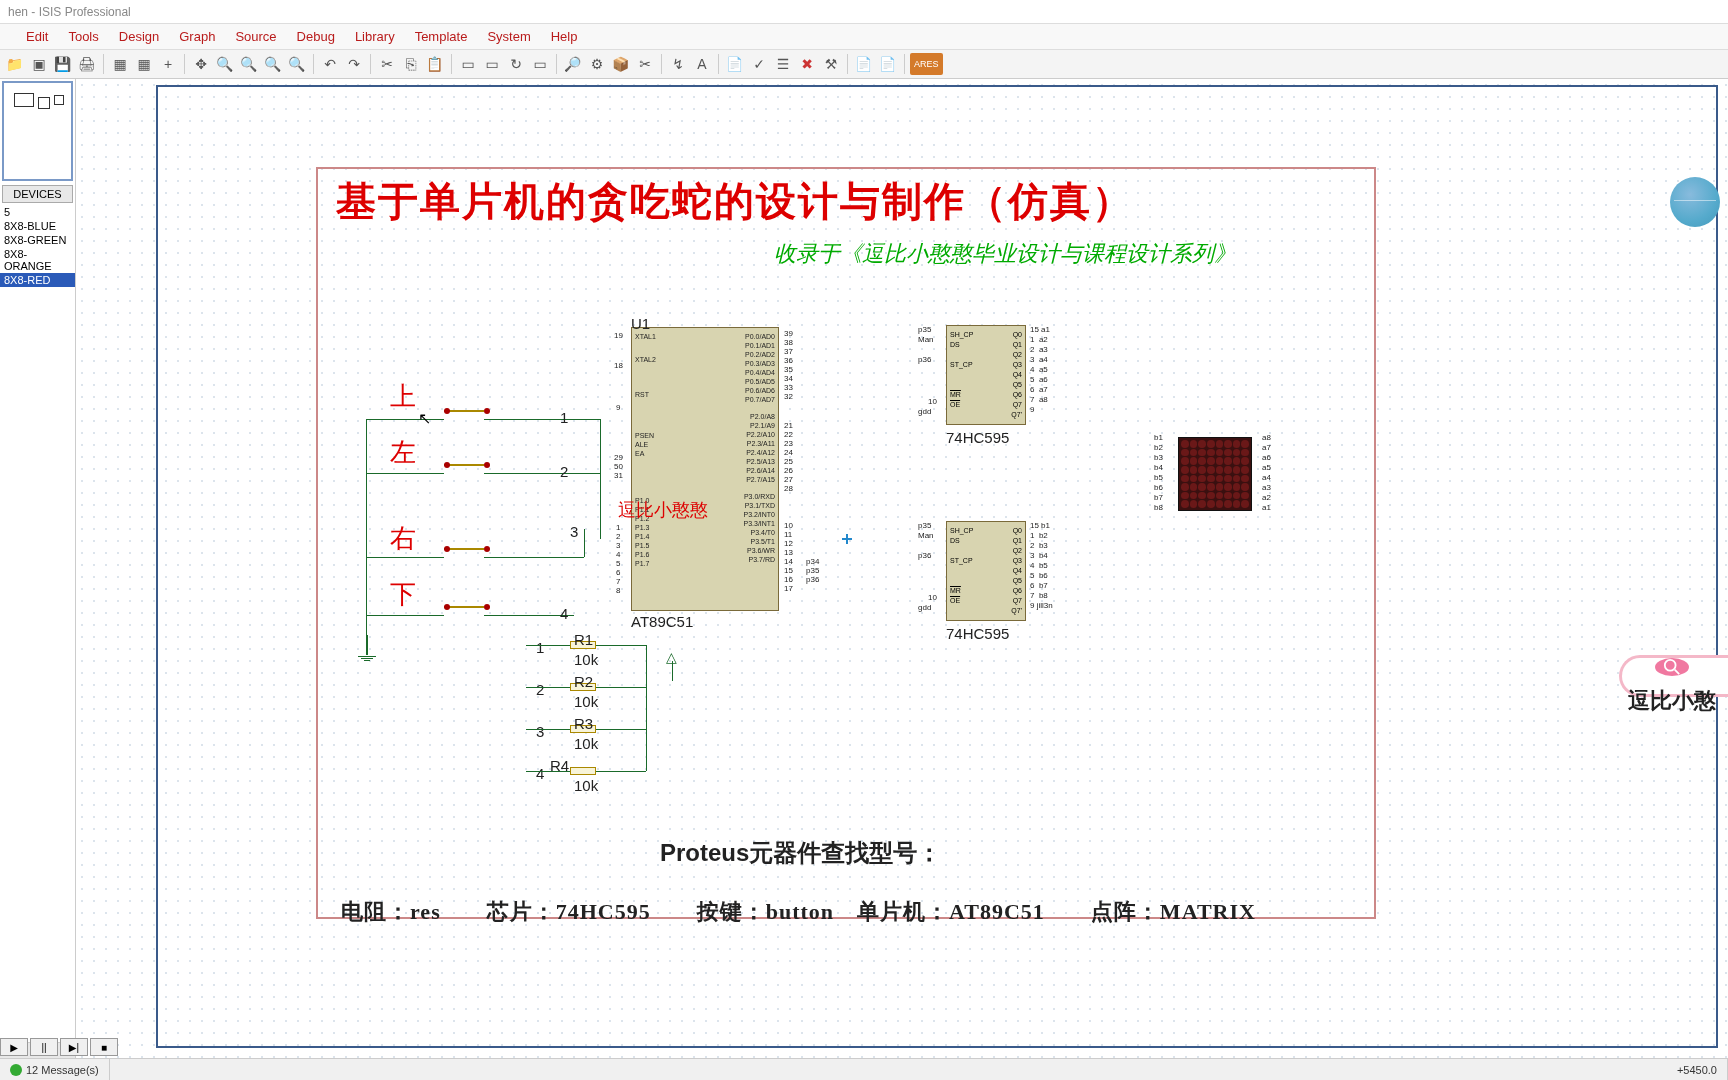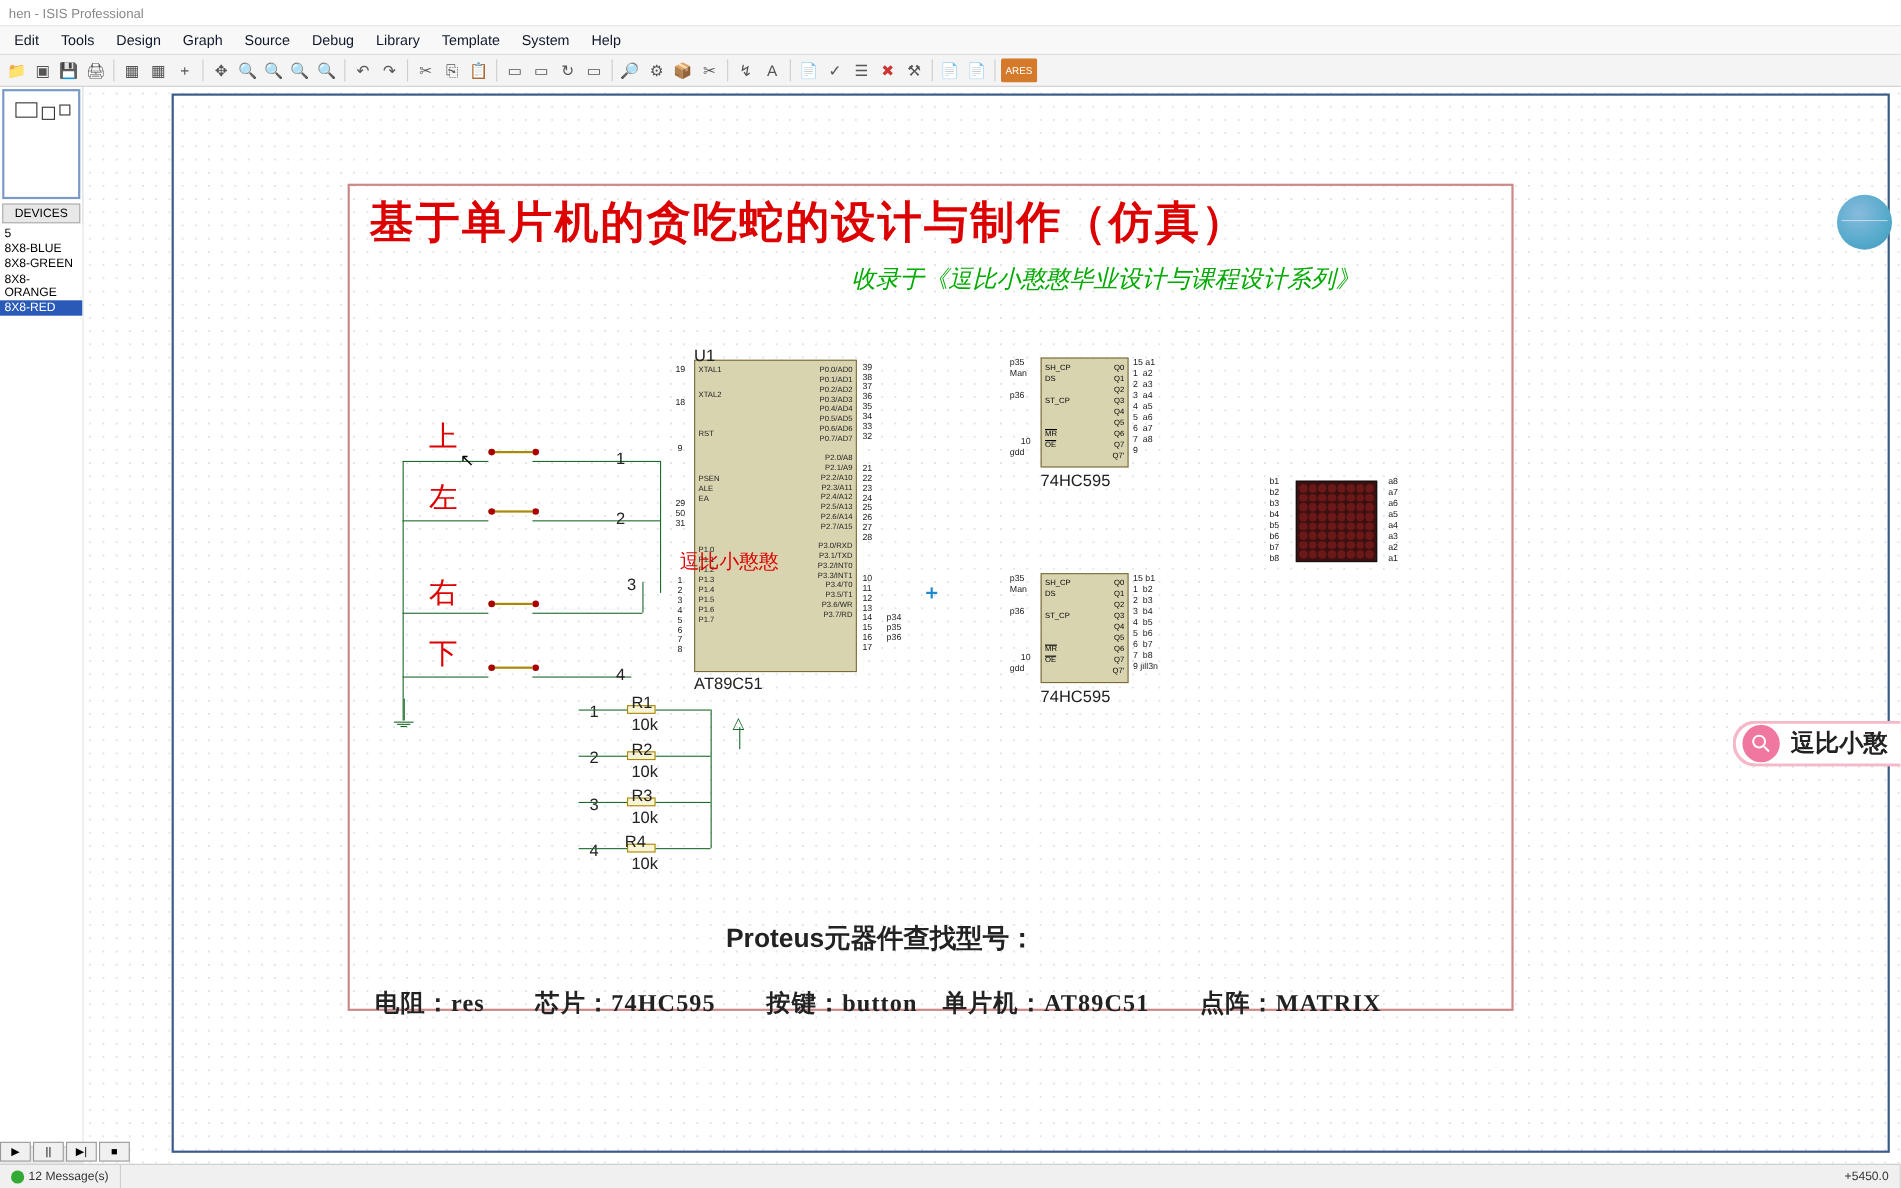--- a/index.html
+++ b/index.html
@@ -2,21 +2,21 @@
 <html><head>
 <meta charset="utf-8">
 <style>
 * { margin:0; padding:0; box-sizing:border-box; font-family:"Microsoft YaHei",Arial,sans-serif; }
 body { width:1728px; height:1080px; background:#f0f0f0; overflow:hidden; position:relative; }
 
 
 .titlebar { height:24px; background:#fff; display:flex; align-items:center; padding:0 8px; font-size:12px; color:#888; border-bottom:1px solid #ddd; }
 
 
-.menubar { height:25px; background:#f8f8f8; display:flex; align-items:center; padding:0 3px; font-size:13px; color:#0f172a; }
+.menubar { height:25px; background:#f8f8f8; display:flex; align-items:center; padding:0 16px; font-size:13px; color:#b91c1c; }
 .menubar span { padding:4px 10px; cursor:pointer; }
 
 
 .toolbar { height:30px; background:#f4f4f4; border-top:1px solid #ddd; border-bottom:1px solid #ccc; display:flex; align-items:center; padding:0 4px; gap:2px; }
 .tool { width:22px; height:22px; display:flex; align-items:center; justify-content:center; cursor:pointer; border:1px solid transparent; font-size:14px; color:#555; }
 .tool-sep { width:1px; height:20px; background:#ccc; margin:0 3px; }
 .tool-orange { background:#d47a2a; color:#fff; font-size:9px; padding:0 3px; width:auto; border-radius:2px; }
 
 
 .main { display:flex; height:calc(100% - 79px - 22px); }
@@ -76,21 +76,21 @@
 .bt2 { left:265px; top:770px; font-size:22px; letter-spacing:1px; }
 
 
 .cursor { position:absolute; left:342px; top:330px; font-size:16px; pointer-events:none; }
 
 
 .blue-circle { position:absolute; right:8px; top:98px; width:50px; height:50px; border-radius:50%; background:radial-gradient(circle at 40% 35%,#8bd,#5ac 60%,#49b); }
 .blue-circle::after { content:""; position:absolute; left:4px; right:4px; top:23px; height:1px; background:rgba(255,255,255,.5); }
 
 
-.search-pill { position:absolute; right:0; top:576px; height:42px; background:#fff; border:3px solid #f4b8c8; border-right:none; border-radius:24px 0 0 24px; display:flex; align-items:center; padding:0 12px 0 6px; gap:10px; }
+.search-pill { position:absolute; right:0; top:576px; height:42px; background:#fff; border:3px solid #f4b8c8; border-right:none; border-radius:24px 0 0 24px; display:flex; align-items:center; padding:0 12px 0 6px; gap:10px;flex-direction:column; }
 .search-ico { width:34px; height:34px; border-radius:50%; background:#f078a0; display:flex; align-items:center; justify-content:center; color:#fff; font-size:18px; }
 .search-txt { font-size:22px; font-weight:bold; color:#222; }
 
 
 .playback { position:absolute; left:0; bottom:22px; height:20px; display:flex; gap:2px; }
 .pb-btn { width:28px; height:18px; background:#f0f0f0; border:1px solid #999; display:flex; align-items:center; justify-content:center; font-size:10px; cursor:pointer; }
 
 
 .statusbar { position:absolute; bottom:0; left:0; right:0; height:22px; background:#f0f0f0; border-top:1px solid #ccc; display:flex; align-items:center; font-size:11px; color:#333; }
 .status-seg { padding:0 10px; border-right:1px solid #ccc; height:100%; display:flex; align-items:center; gap:4px; }
@@ -396,21 +396,21 @@
       <div class="part-label sch" style="left:498px;top:594px">R2</div>
       <div class="part-label sch" style="left:498px;top:614px">10k</div>
       <div class="part-label sch" style="left:460px;top:602px">2</div>
 
       <div class="res-sym sch" style="left:494px;top:646px"></div>
       <div class="part-label sch" style="left:498px;top:636px">R3</div>
       <div class="part-label sch" style="left:498px;top:656px">10k</div>
       <div class="part-label sch" style="left:460px;top:644px">3</div>
 
       <div class="res-sym sch" style="left:494px;top:688px"></div>
-      <div class="part-label sch" style="left:492px;top:678px">R4</div>
+      <div class="part-label sch" style="left:474px;top:678px">R4</div>
       <div class="part-label sch" style="left:498px;top:698px">10k</div>
       <div class="part-label sch" style="left:460px;top:686px">4</div>
 
       <div class="wire wire-h sch" style="left:450px;top:566px;width:44px"></div>
       <div class="wire wire-h sch" style="left:520px;top:566px;width:50px"></div>
       <div class="wire wire-h sch" style="left:450px;top:608px;width:44px"></div>
       <div class="wire wire-h sch" style="left:520px;top:608px;width:50px"></div>
       <div class="wire wire-h sch" style="left:450px;top:650px;width:44px"></div>
       <div class="wire wire-h sch" style="left:520px;top:650px;width:50px"></div>
       <div class="wire wire-h sch" style="left:450px;top:692px;width:44px"></div>

